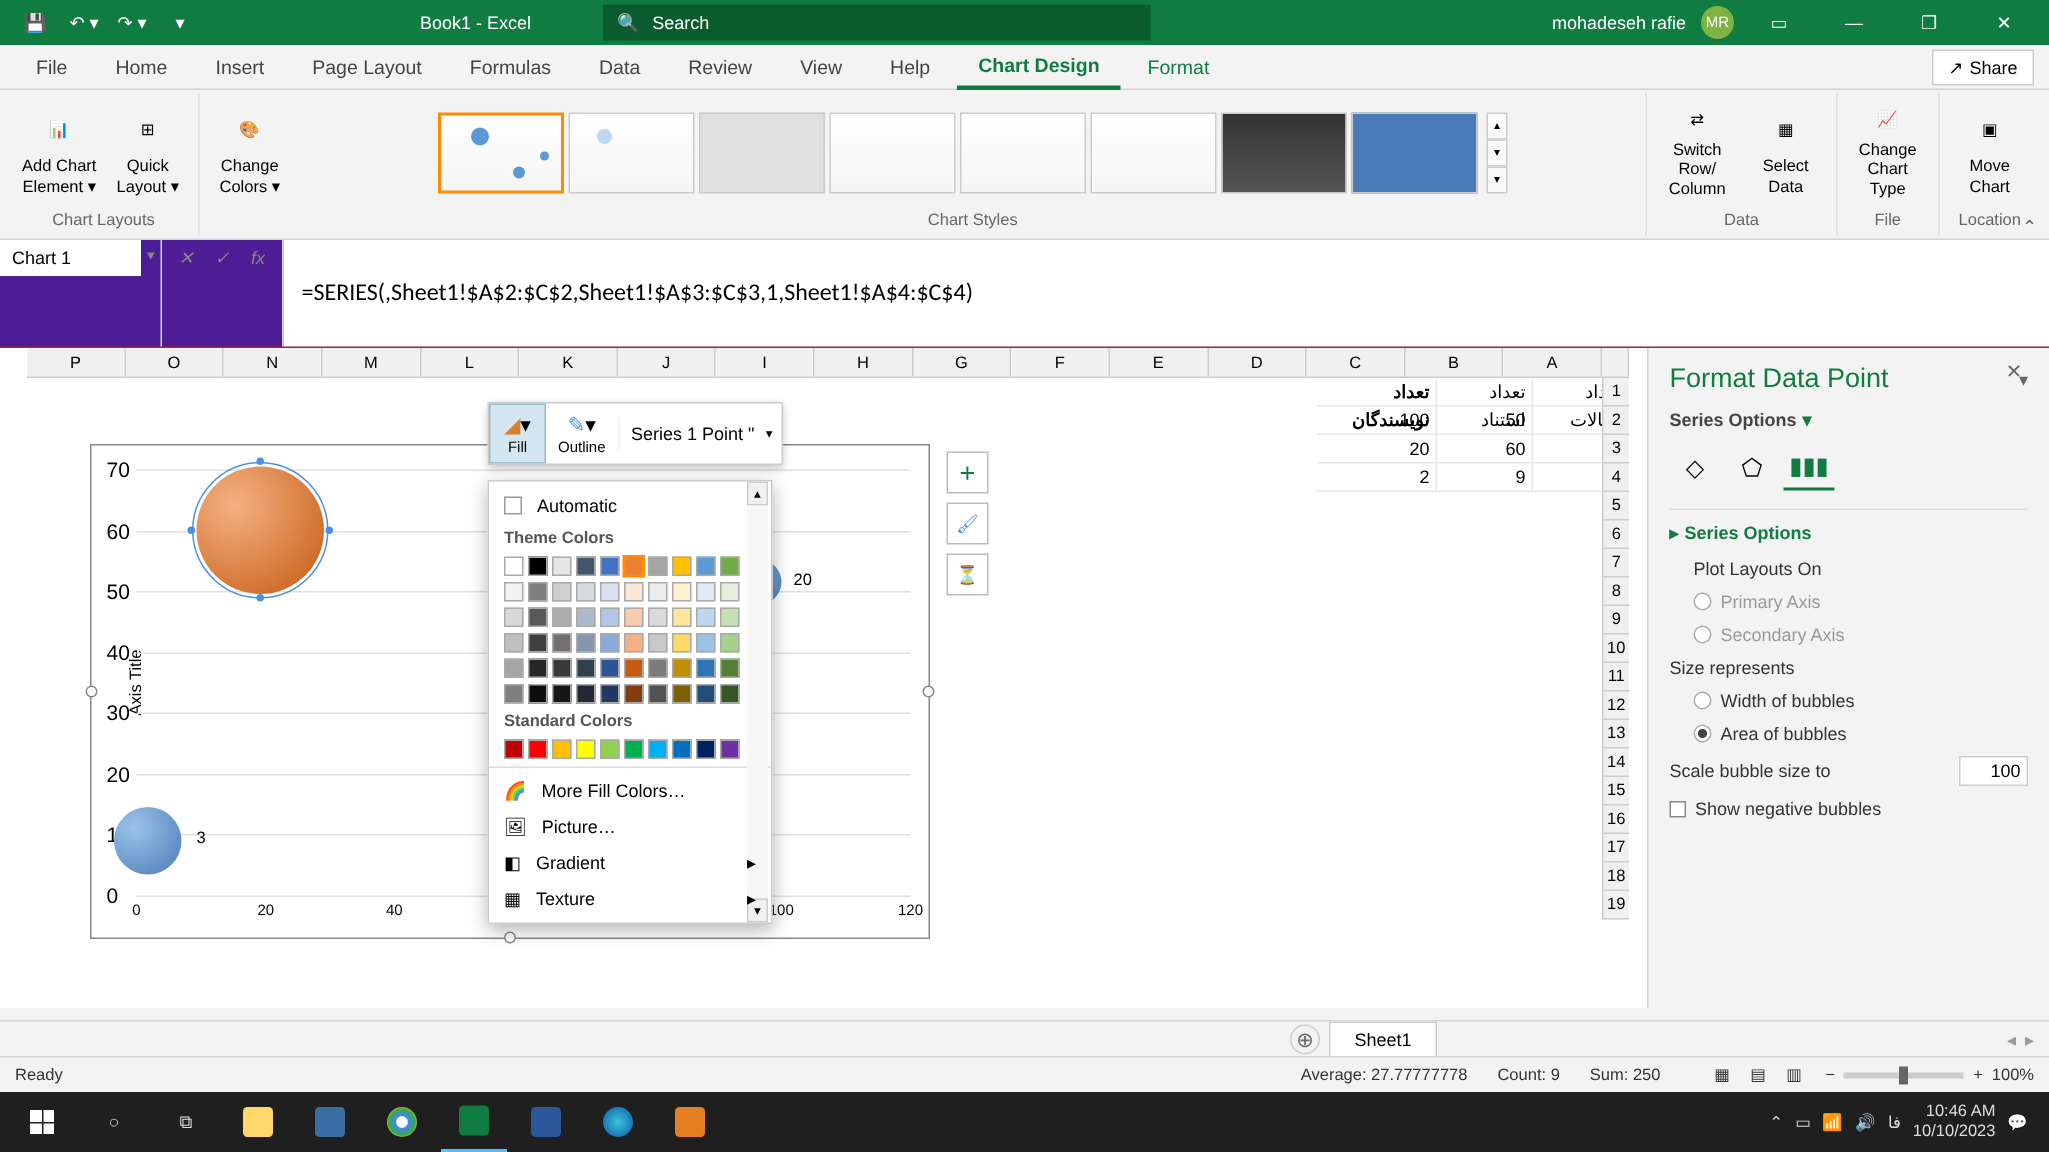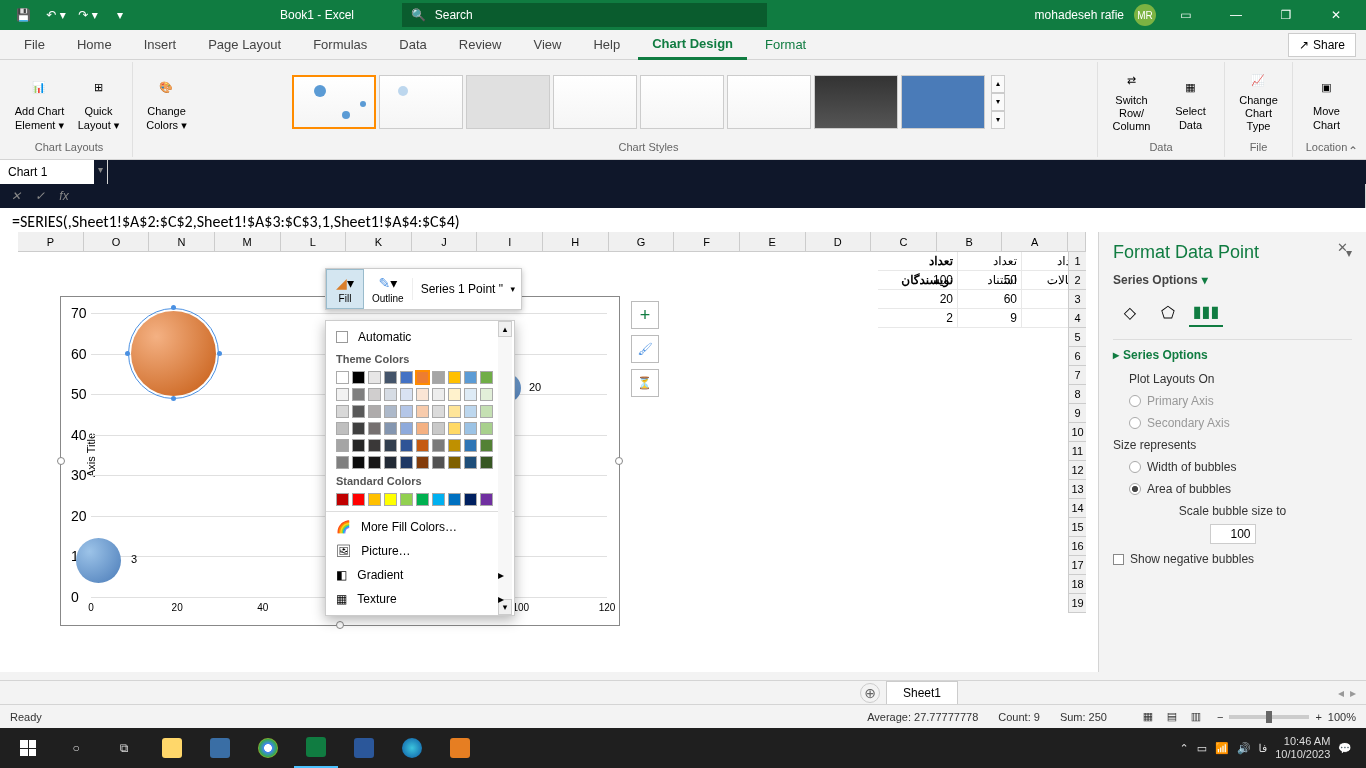--- a/index.html
+++ b/index.html
@@ -31,21 +31,21 @@
 .ribbon-big-btn { display: flex; flex-direction: column; align-items: center; justify-content: center; width: 55px; height: 68px; cursor: pointer; text-align: center; font-size: 11px; line-height: 1.2; padding: 2px; }
 .ribbon-icon-lg { width: 32px; height: 32px; display: flex; align-items: center; justify-content: center; margin-bottom: 2px; }
 .style-gallery { display: flex; gap: 3px; }
 .style-thumb { width: 84px; height: 54px; border: 1px solid #ccc; background: linear-gradient(white, #f5f5f5); cursor: pointer; display: flex; align-items: center; justify-content: center; font-size: 7px; color: #999; position: relative; }
 .style-thumb.selected { border: 2px solid #ff8c00; }
 .style-thumb .bubble { position:absolute; border-radius: 50%; }
 .style-gallery-btns { display: flex; flex-direction: column; margin-left: 3px; }
 .gallery-sm-btn { width: 14px; height: 18px; border: 1px solid #ccc; background: #fafafa; font-size: 8px; display: flex; align-items: center; justify-content: center; cursor: pointer; }
 
 
-.formula-row { height: 72px; background: #0f172a; border-bottom: 1px solid #b91c1c; display: flex; flex-direction: column; }
+.formula-row { height: 72px; background: #4c1d95; border-bottom: 1px solid #b91c1c; display: flex; }
 .name-box { width: 108px; border-right: 1px solid #d4d4d4; display: flex; align-items: flex-start; }
 .name-input { border: none; padding: 4px 8px; font-size: 12px; width: 100%; height: 24px; }
 .fx-zone { border-right: 1px solid #d4d4d4; display: flex; align-items: flex-start; padding: 2px 4px; }
 .fx-btn { width: 24px; height: 20px; display: flex; align-items: center; justify-content: center; font-size: 12px; color: #888; cursor: pointer; font-style: italic; }
 .formula-input { flex: 1; border: none; padding: 4px 12px; font-size: 16px; font-family: Calibri, sans-serif; }
 
 
 .sheet-area { position: relative; height: 510px; background: white; }
 .col-headers { display: flex; height: 20px; background: #f0f0f0; border-bottom: 1px solid #ccc; position: absolute; top: 0; left: 18px; right: 280px; }
 .col-hdr { flex: 1; border-right: 1px solid #ccc; text-align: center; font-size: 11px; line-height: 20px; cursor: pointer; }
@@ -568,21 +568,21 @@
       </div>
     <div class="opt-line" style="padding-left:0;">Size represents</div>
     <div class="opt-line">
         <span class="radio"></span>
         <span>Width of bubbles</span>
       </div>
     <div class="opt-line">
         <span class="radio checked"></span>
         <span>Area of bubbles</span>
       </div>
-    <div class="opt-line" style="padding-left:0;justify-content:space-between;flex-direction:column;">
+    <div class="opt-line" style="padding-left:0;justify-content:space-between;">
       <span>Scale bubble size to</span>
       <input class="small-input" value="100" style="">
     </div>
     <div class="opt-line" style="padding-left:0;">
         <span class="checkbox"></span>
         <span>Show negative bubbles</span>
       </div>
   </div>
 </div>
 

